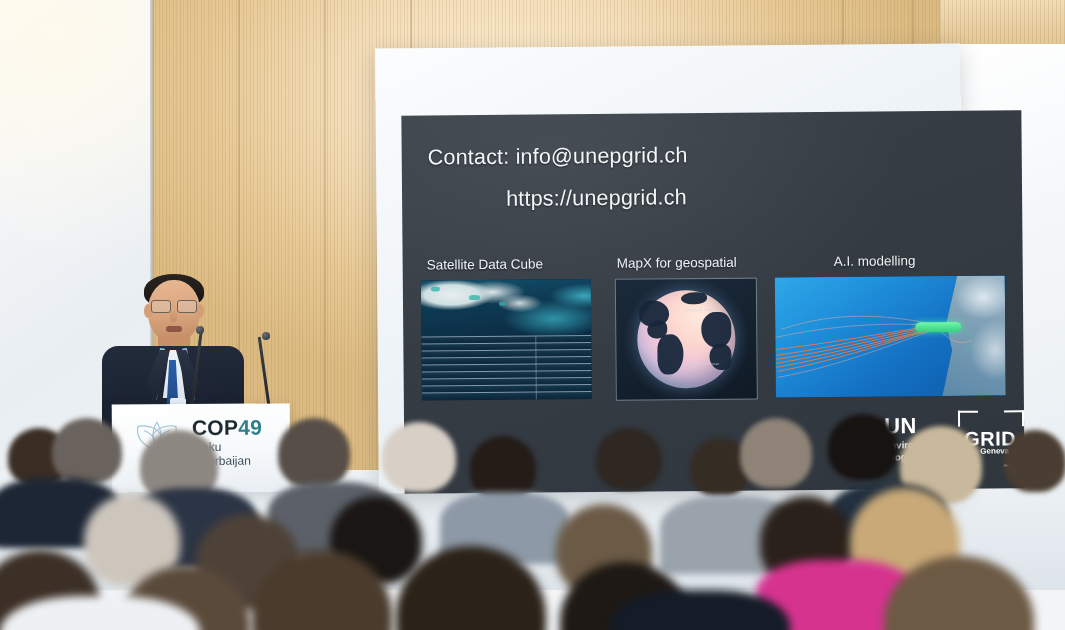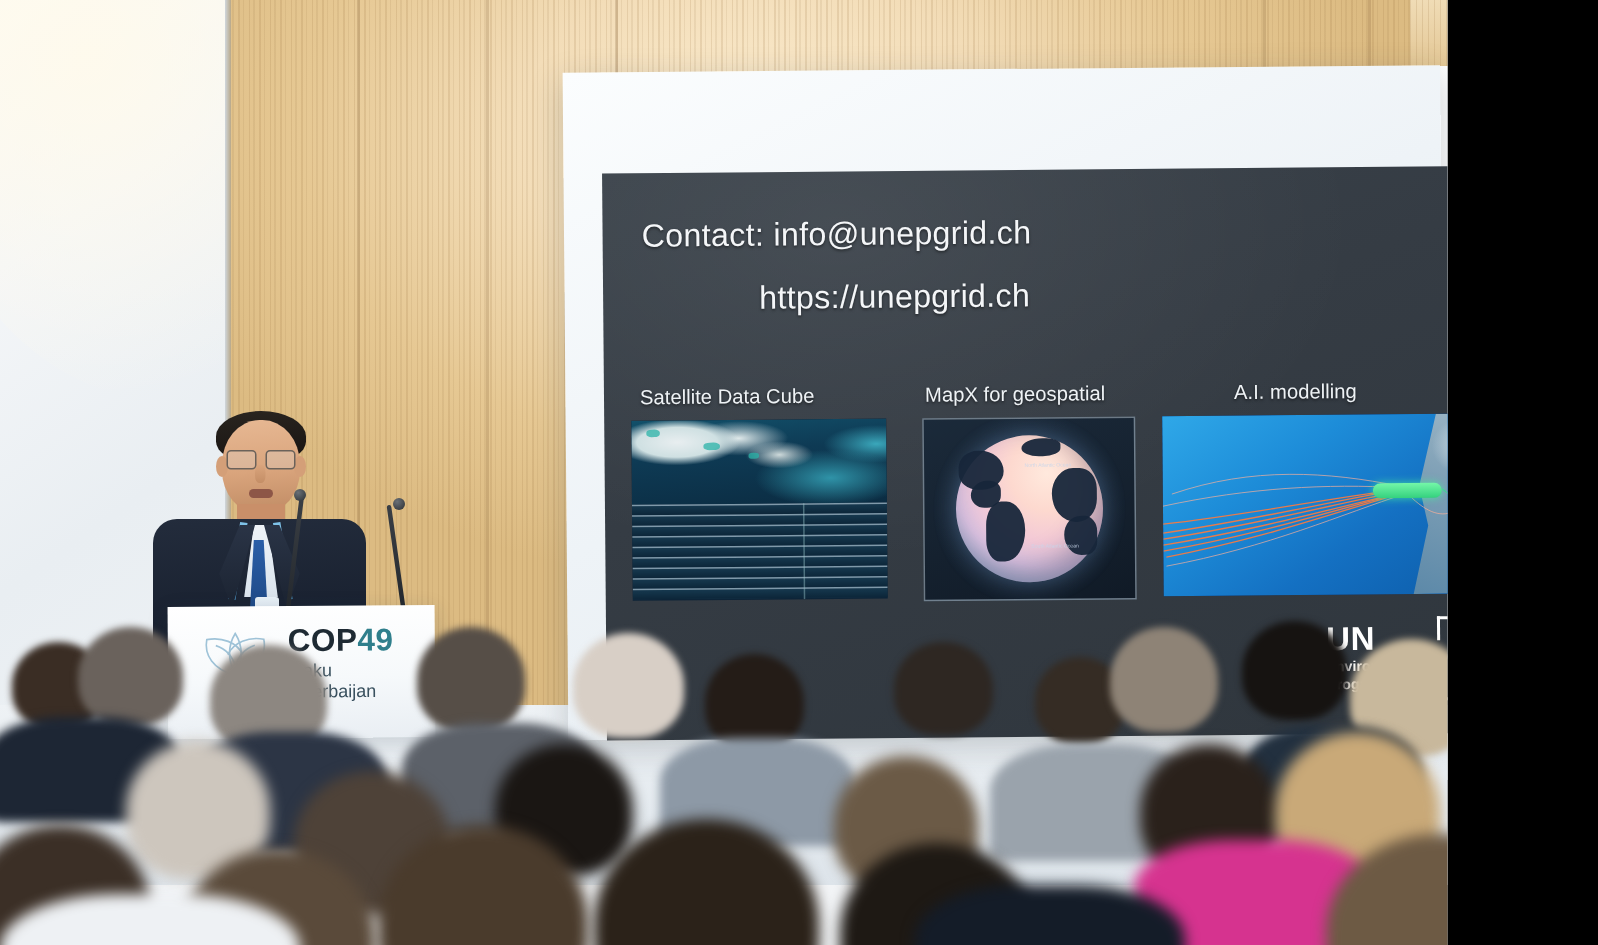--- a/index.html
+++ b/index.html
@@ -1,17 +1,17 @@
 <!DOCTYPE html>
 <html><head>
 <meta charset="utf-8">
 <style>
   html,body{margin:0;padding:0;background:#000;}
   body{font-family:"Liberation Sans",sans-serif;}
-  #stage{position:relative;width:965px;height:630px;overflow:hidden;background:#f2f4f6;}
+  #stage{position:relative;width:1065px;height:630px;overflow:hidden;background:#f2f4f6;}
 
   
   .wall-white{position:absolute;left:0;top:0;width:170px;height:520px;
     background:linear-gradient(145deg,#fdfbf4 0%,#f4f6f8 28%,#e9eef2 62%,#eef2f5 100%);}
   .wall-white:after{content:"";position:absolute;left:-40px;top:-60px;width:330px;height:330px;
     border-radius:50%;background:radial-gradient(circle at 30% 30%,rgba(255,250,235,.85),rgba(255,255,255,0) 70%);}
   .wood{position:absolute;left:152px;top:0;width:800px;height:505px;
     background:
       repeating-linear-gradient(90deg,
         rgba(150,110,60,.16) 0px, rgba(150,110,60,.16) 1px,
@@ -176,21 +176,21 @@
   <div class="wall-lower"></div>
 
   <div class="screen-bezel"></div>
   <div class="screen">
 
     <div class="slide-line" id="contact-line">Contact: info@unepgrid.ch</div>
     <div class="slide-line" id="url-line">https://unepgrid.ch</div>
 
     <div class="panel-title" style="left:24px;top:142px">Satellite Data Cube</div>
     <div class="panel-title" style="left:214px;top:142px">MapX for geospatial</div>
-    <div class="panel-title" style="left:420px;top:142px">A.I. modelling</div>
+    <div class="panel-title" style="left:431px;top:142px">A.I. modelling</div>
 
     <div class="panel" id="panel-cube">
       <div class="cube-top">
         <span class="isl" style="left:28%;top:26%;width:11px;height:5px"></span>
         <span class="isl" style="left:46%;top:40%;width:7px;height:4px"></span>
         <span class="isl" style="left:6%;top:10%;width:9px;height:5px"></span>
       </div>
       <div class="cube-slices">
         <div class="slice" style="top:0px"></div>
         <div class="slice" style="top:7px"></div>

